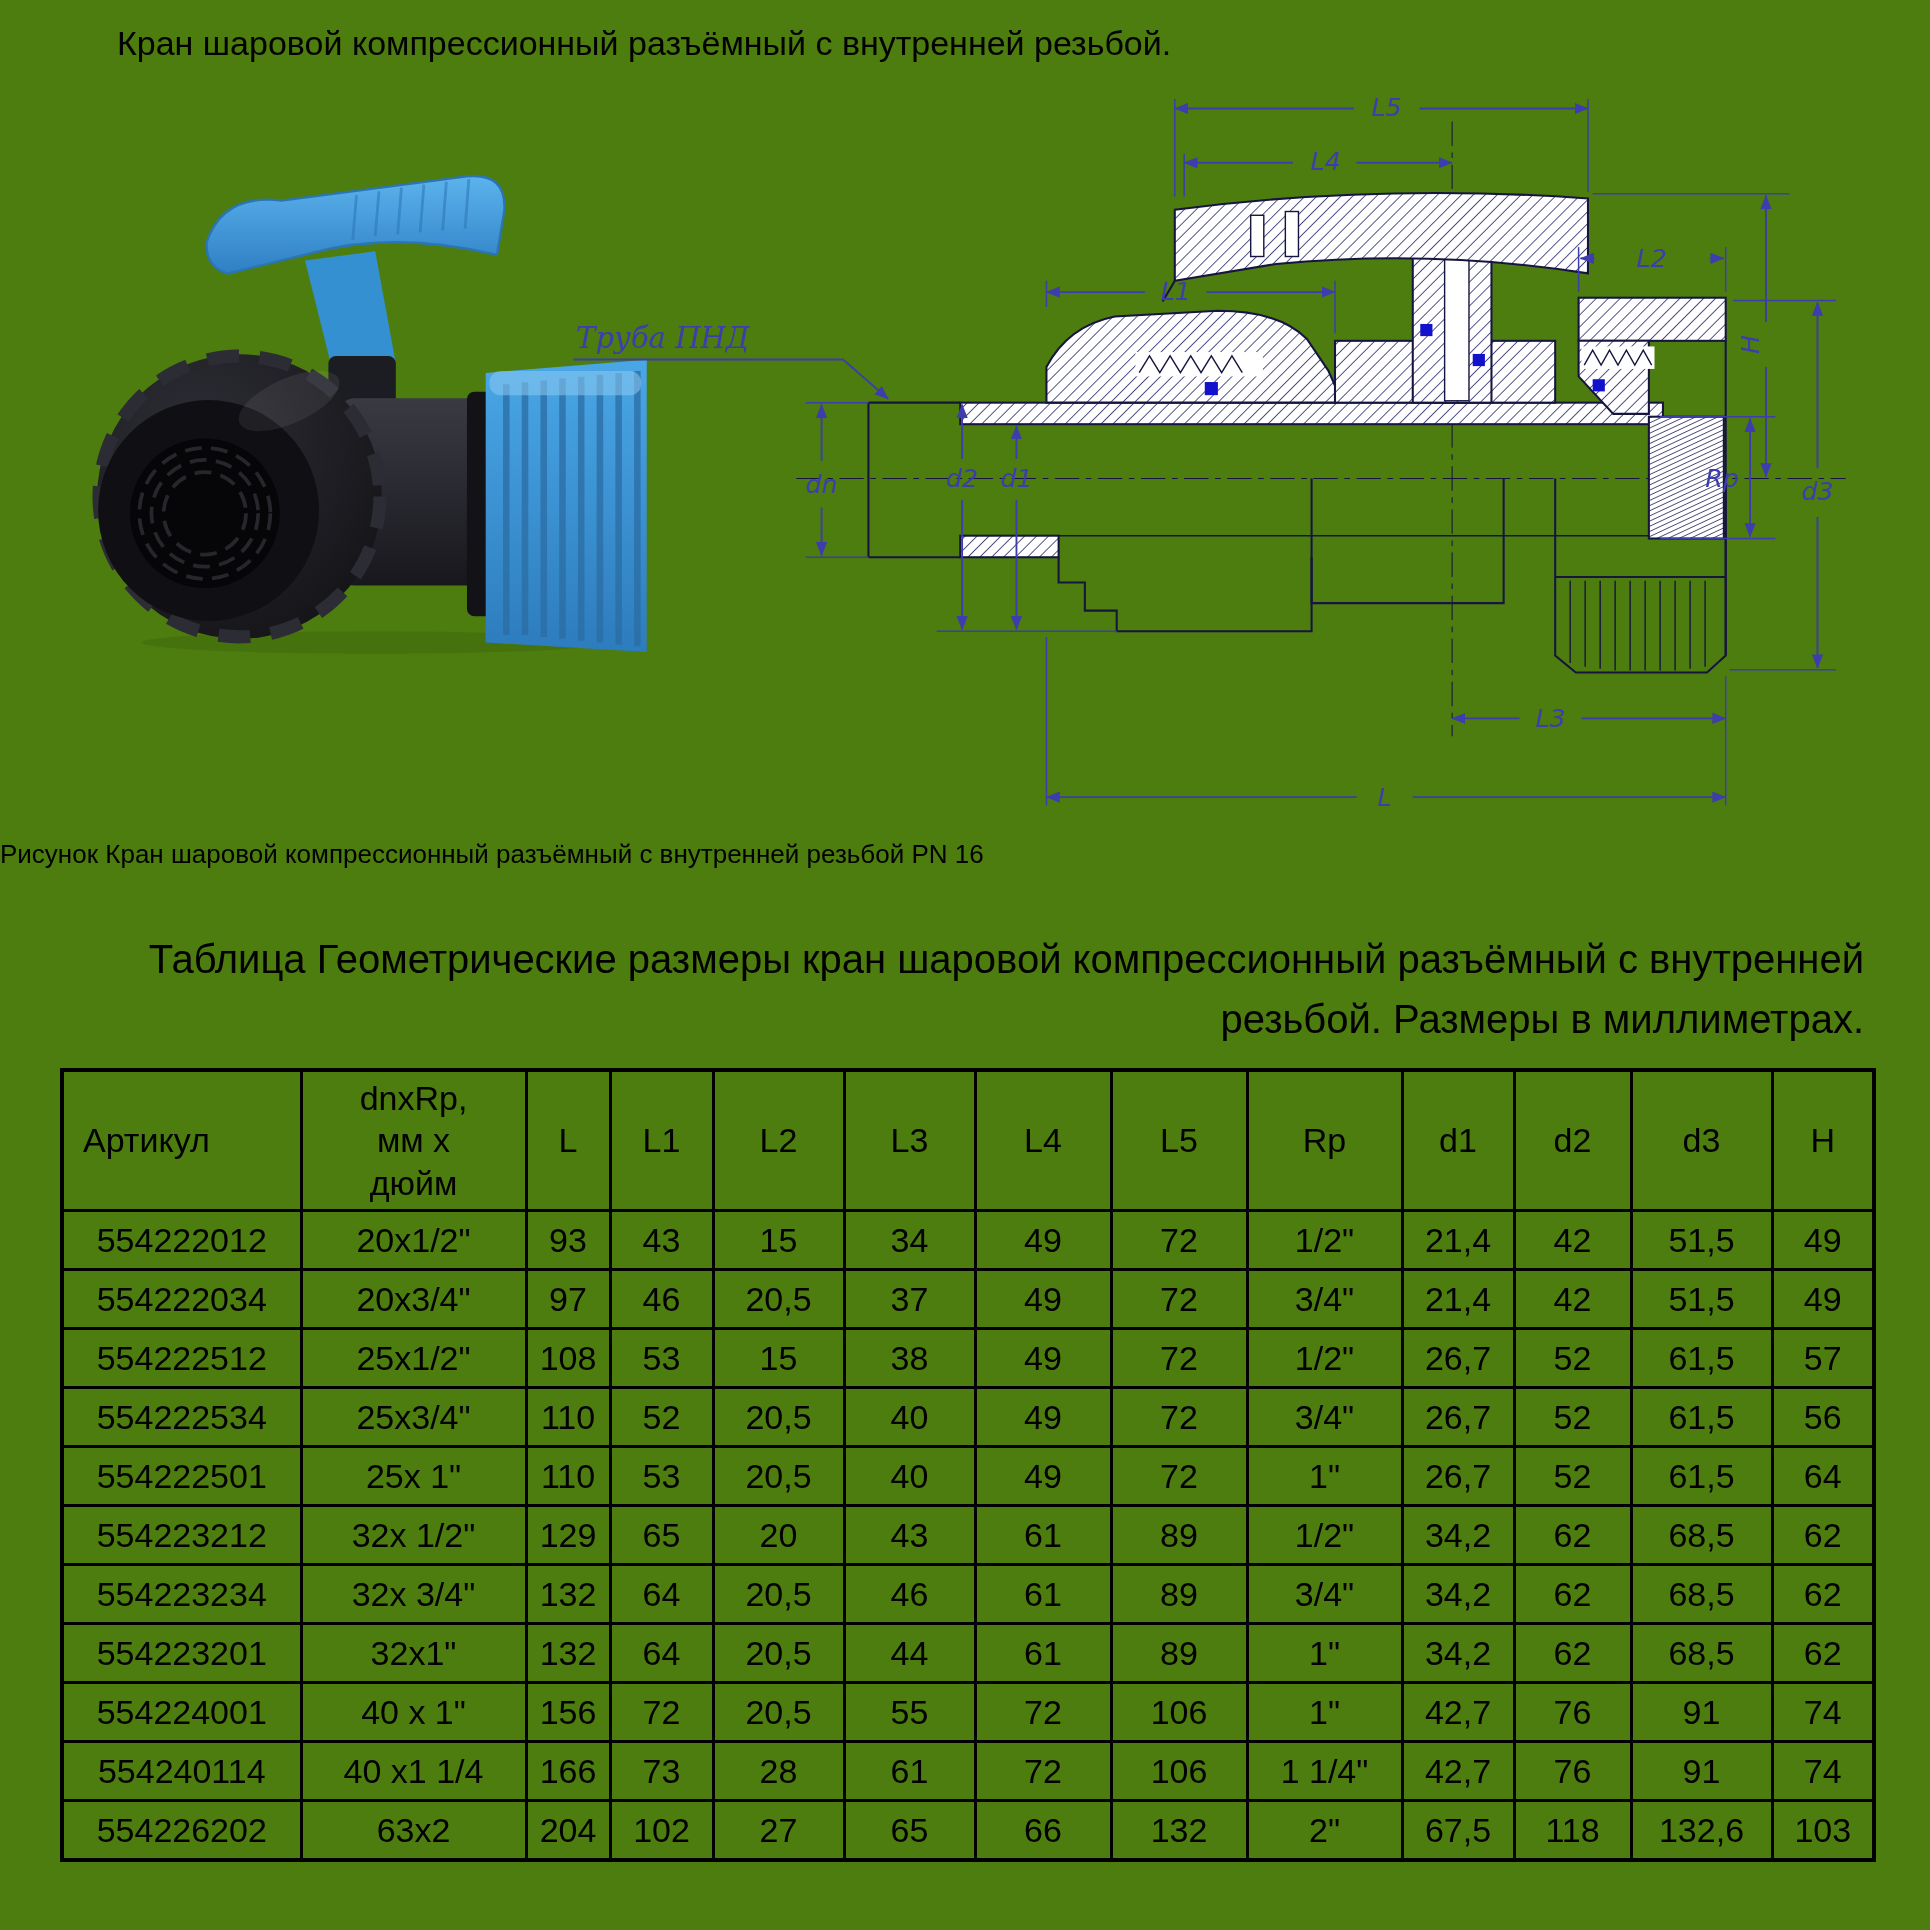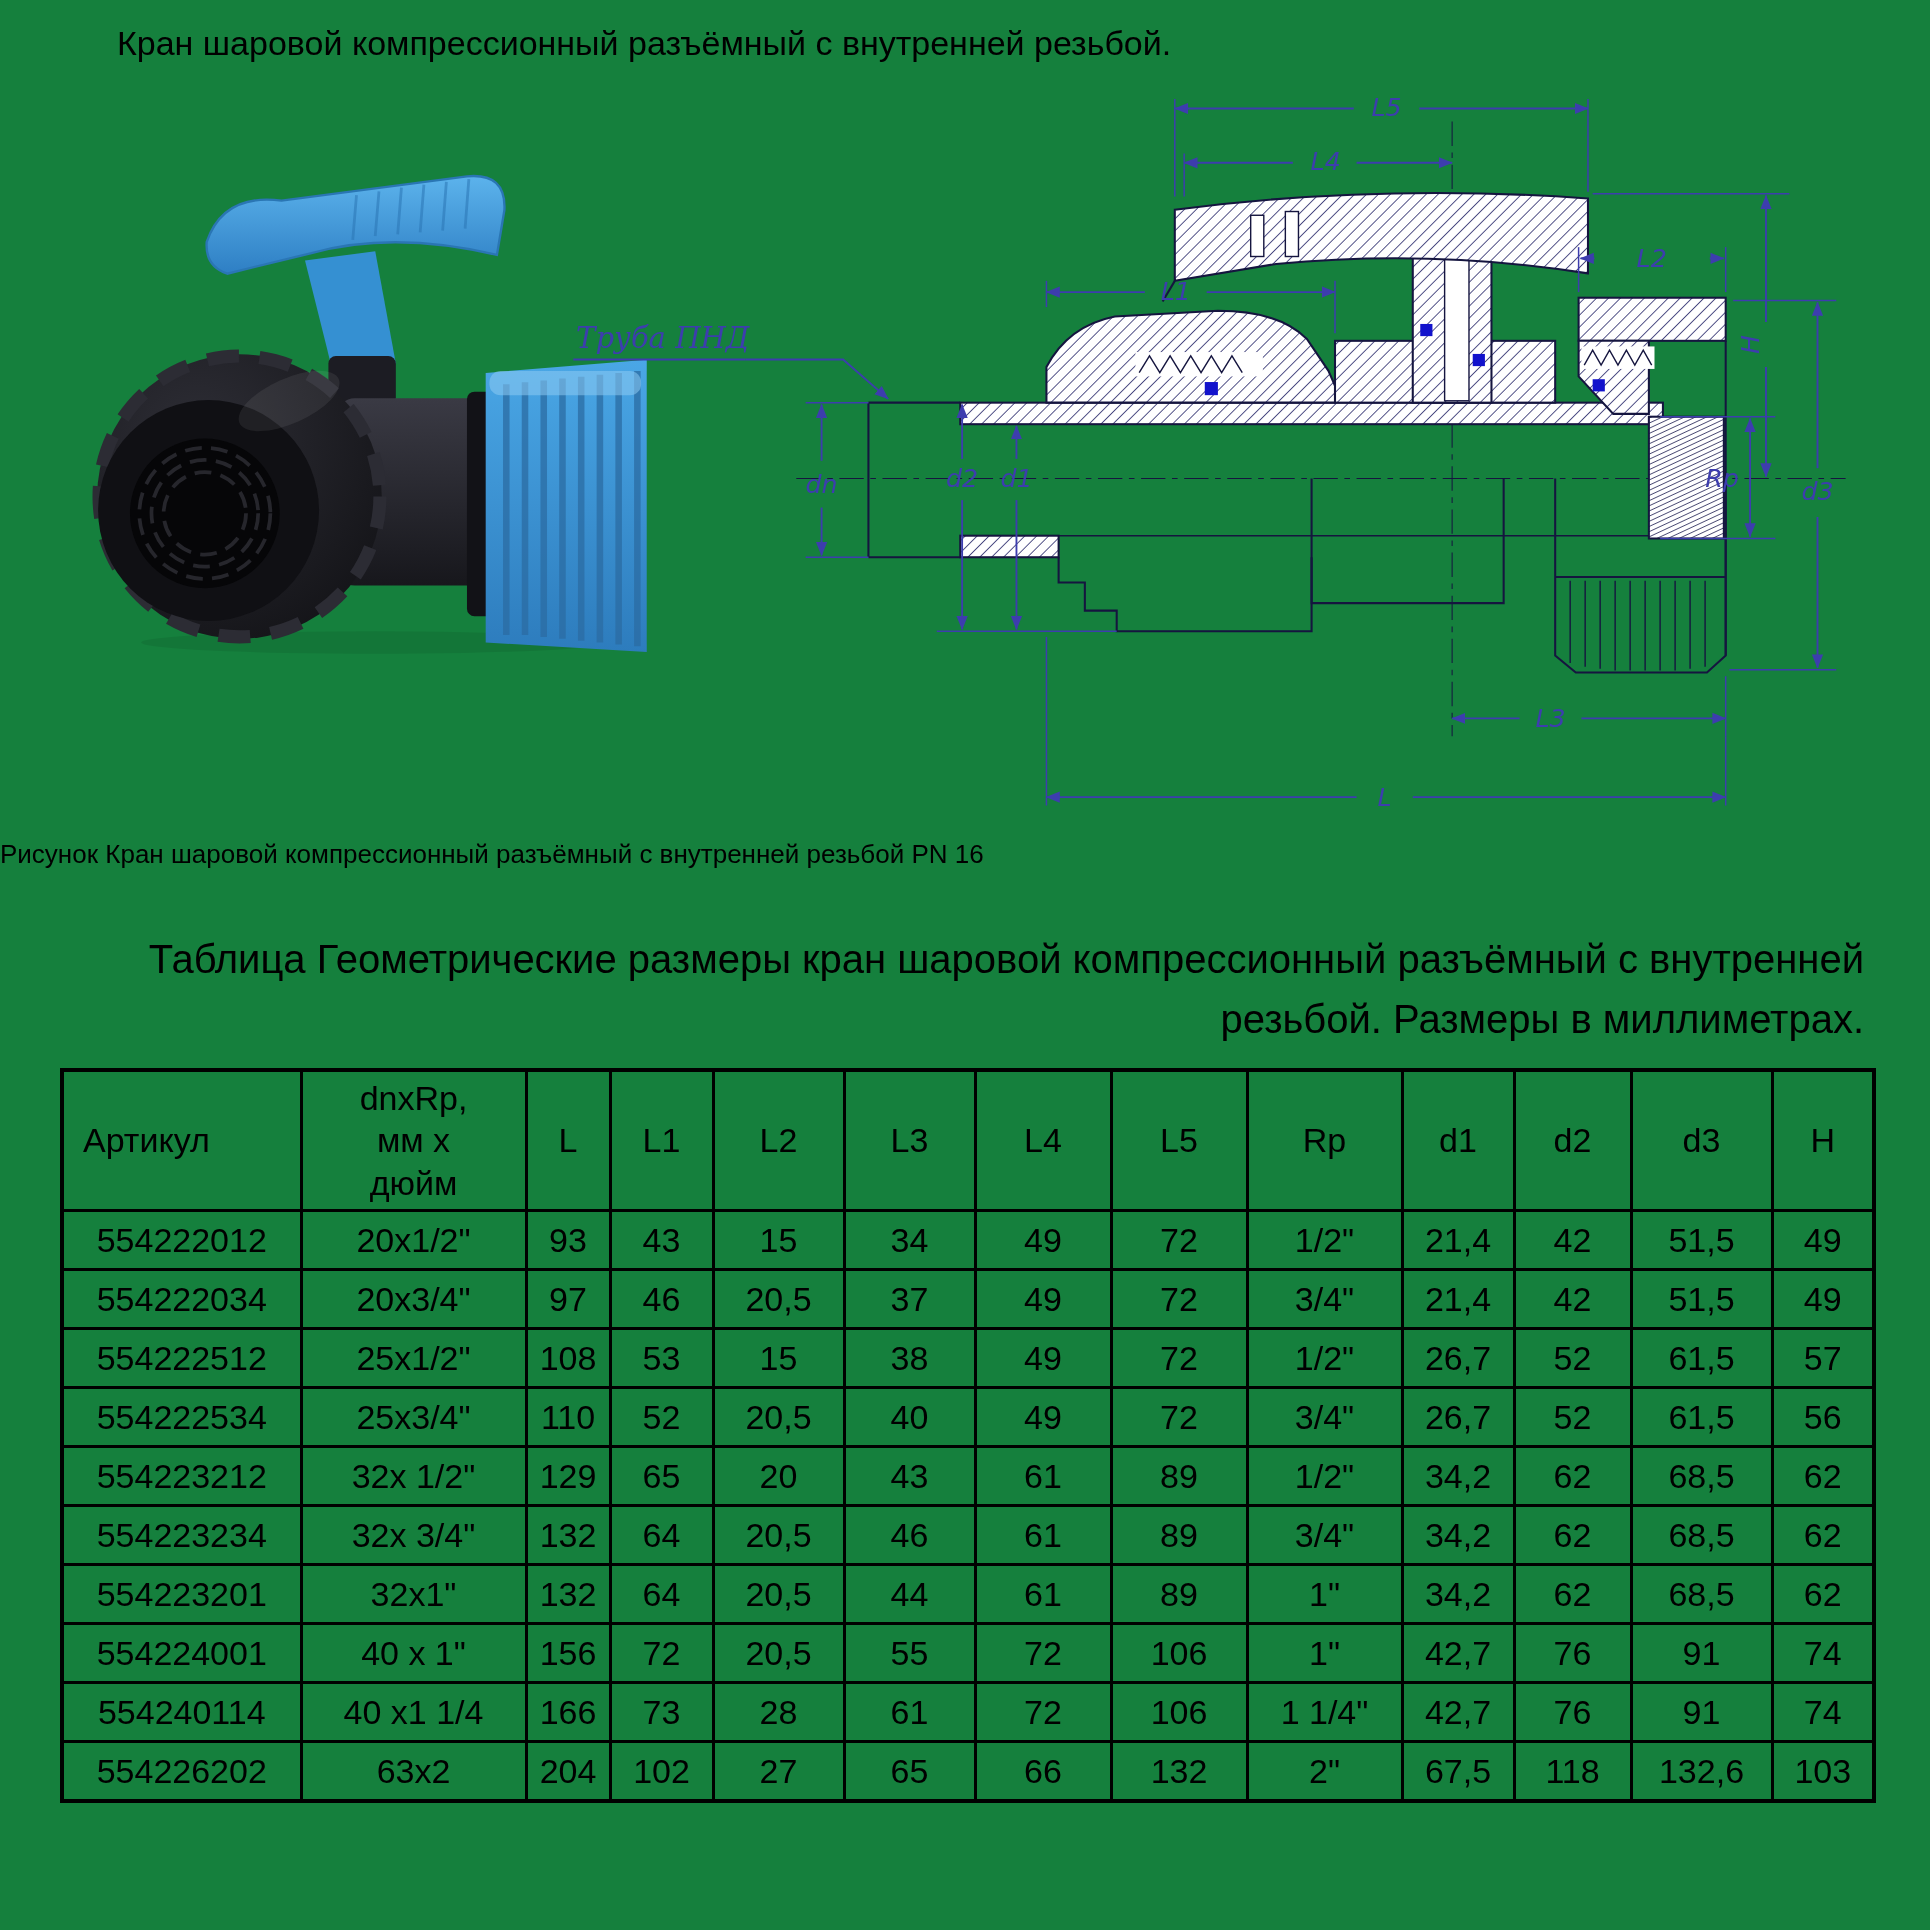--- a/index.html
+++ b/index.html
@@ -1,16 +1,16 @@
 <!DOCTYPE html>
 <html style="font-size:15px"><head>
 <meta charset="utf-8">
 <style>
   html,body{margin:0;padding:0;background:#fff;}
-  .page{position:relative;width:1930px;height:1930px;background:#15803d;overflow:hidden;
+  .page{position:relative;width:1930px;height:1930px;background:#4d7c0f;overflow:hidden;
         font-family:"Liberation Sans",sans-serif;color:#000;}
   .doc-title{position:absolute;left:117px;top:24px;font-size:34px;}
   .photo{position:absolute;left:66px;top:122px;}
   .drawing{position:absolute;left:562px;top:56px;}
   .fig-caption{position:absolute;left:0;right:0;top:839px;text-align:left;font-size:26px;}
   .table-title{position:absolute;left:66px;right:66px;top:929px;text-align:right;
                font-size:40px;line-height:1.5;}
   table.dims{position:absolute;left:60px;top:1068px;width:1812px;border-collapse:collapse;
              table-layout:fixed;border:4.7px solid #000;}
   table.dims th,table.dims td{border:3.3px solid #000;text-align:center;font-size:34px;
@@ -359,20 +359,35 @@
           <td>40</td>
           <td>49</td>
           <td>72</td>
           <td>3/4"</td>
           <td>26,7</td>
           <td>52</td>
           <td>61,5</td>
           <td>56</td>
         </tr>
         <tr>
+          <td>554222501</td>
+          <td>25x 1"</td>
+          <td>110</td>
+          <td>53</td>
+          <td>20,5</td>
+          <td>40</td>
+          <td>49</td>
+          <td>72</td>
+          <td>1"</td>
+          <td>26,7</td>
+          <td>52</td>
+          <td>61,5</td>
+          <td>64</td>
+        </tr>
+        <tr>
           <td>554223212</td>
           <td>32x 1/2"</td>
           <td>129</td>
           <td>65</td>
           <td>20</td>
           <td>43</td>
           <td>61</td>
           <td>89</td>
           <td>1/2"</td>
           <td>34,2</td>

